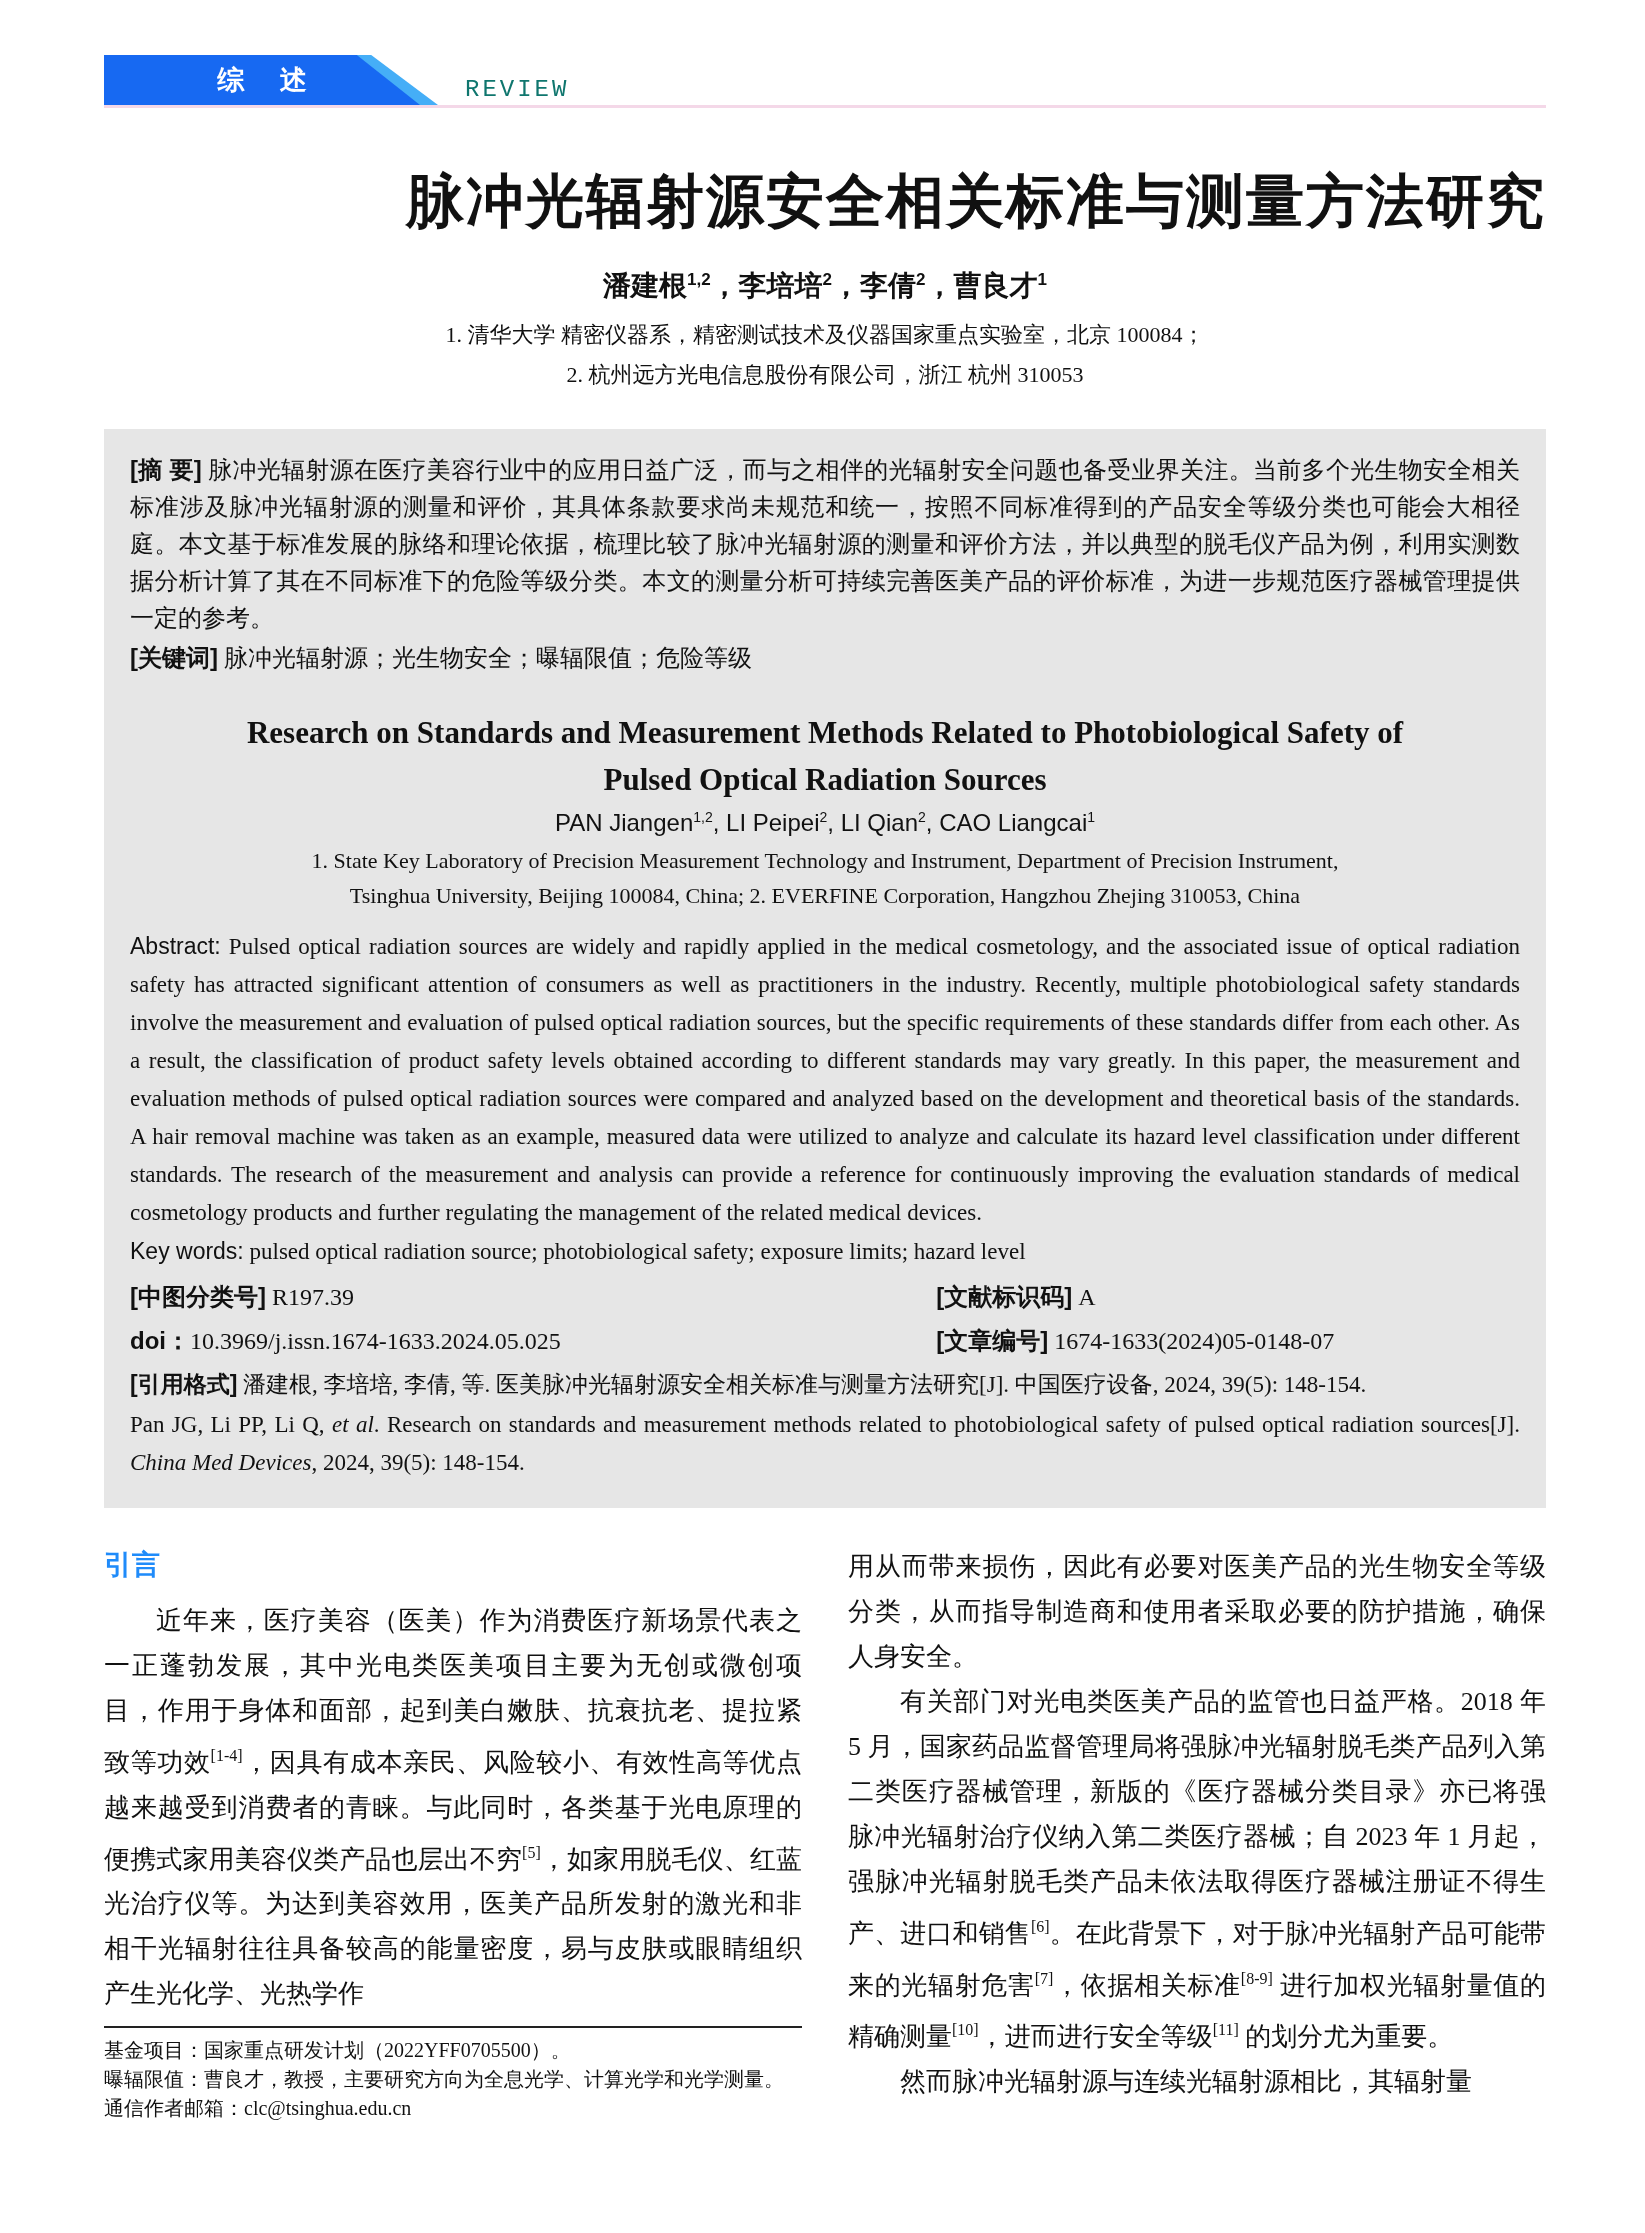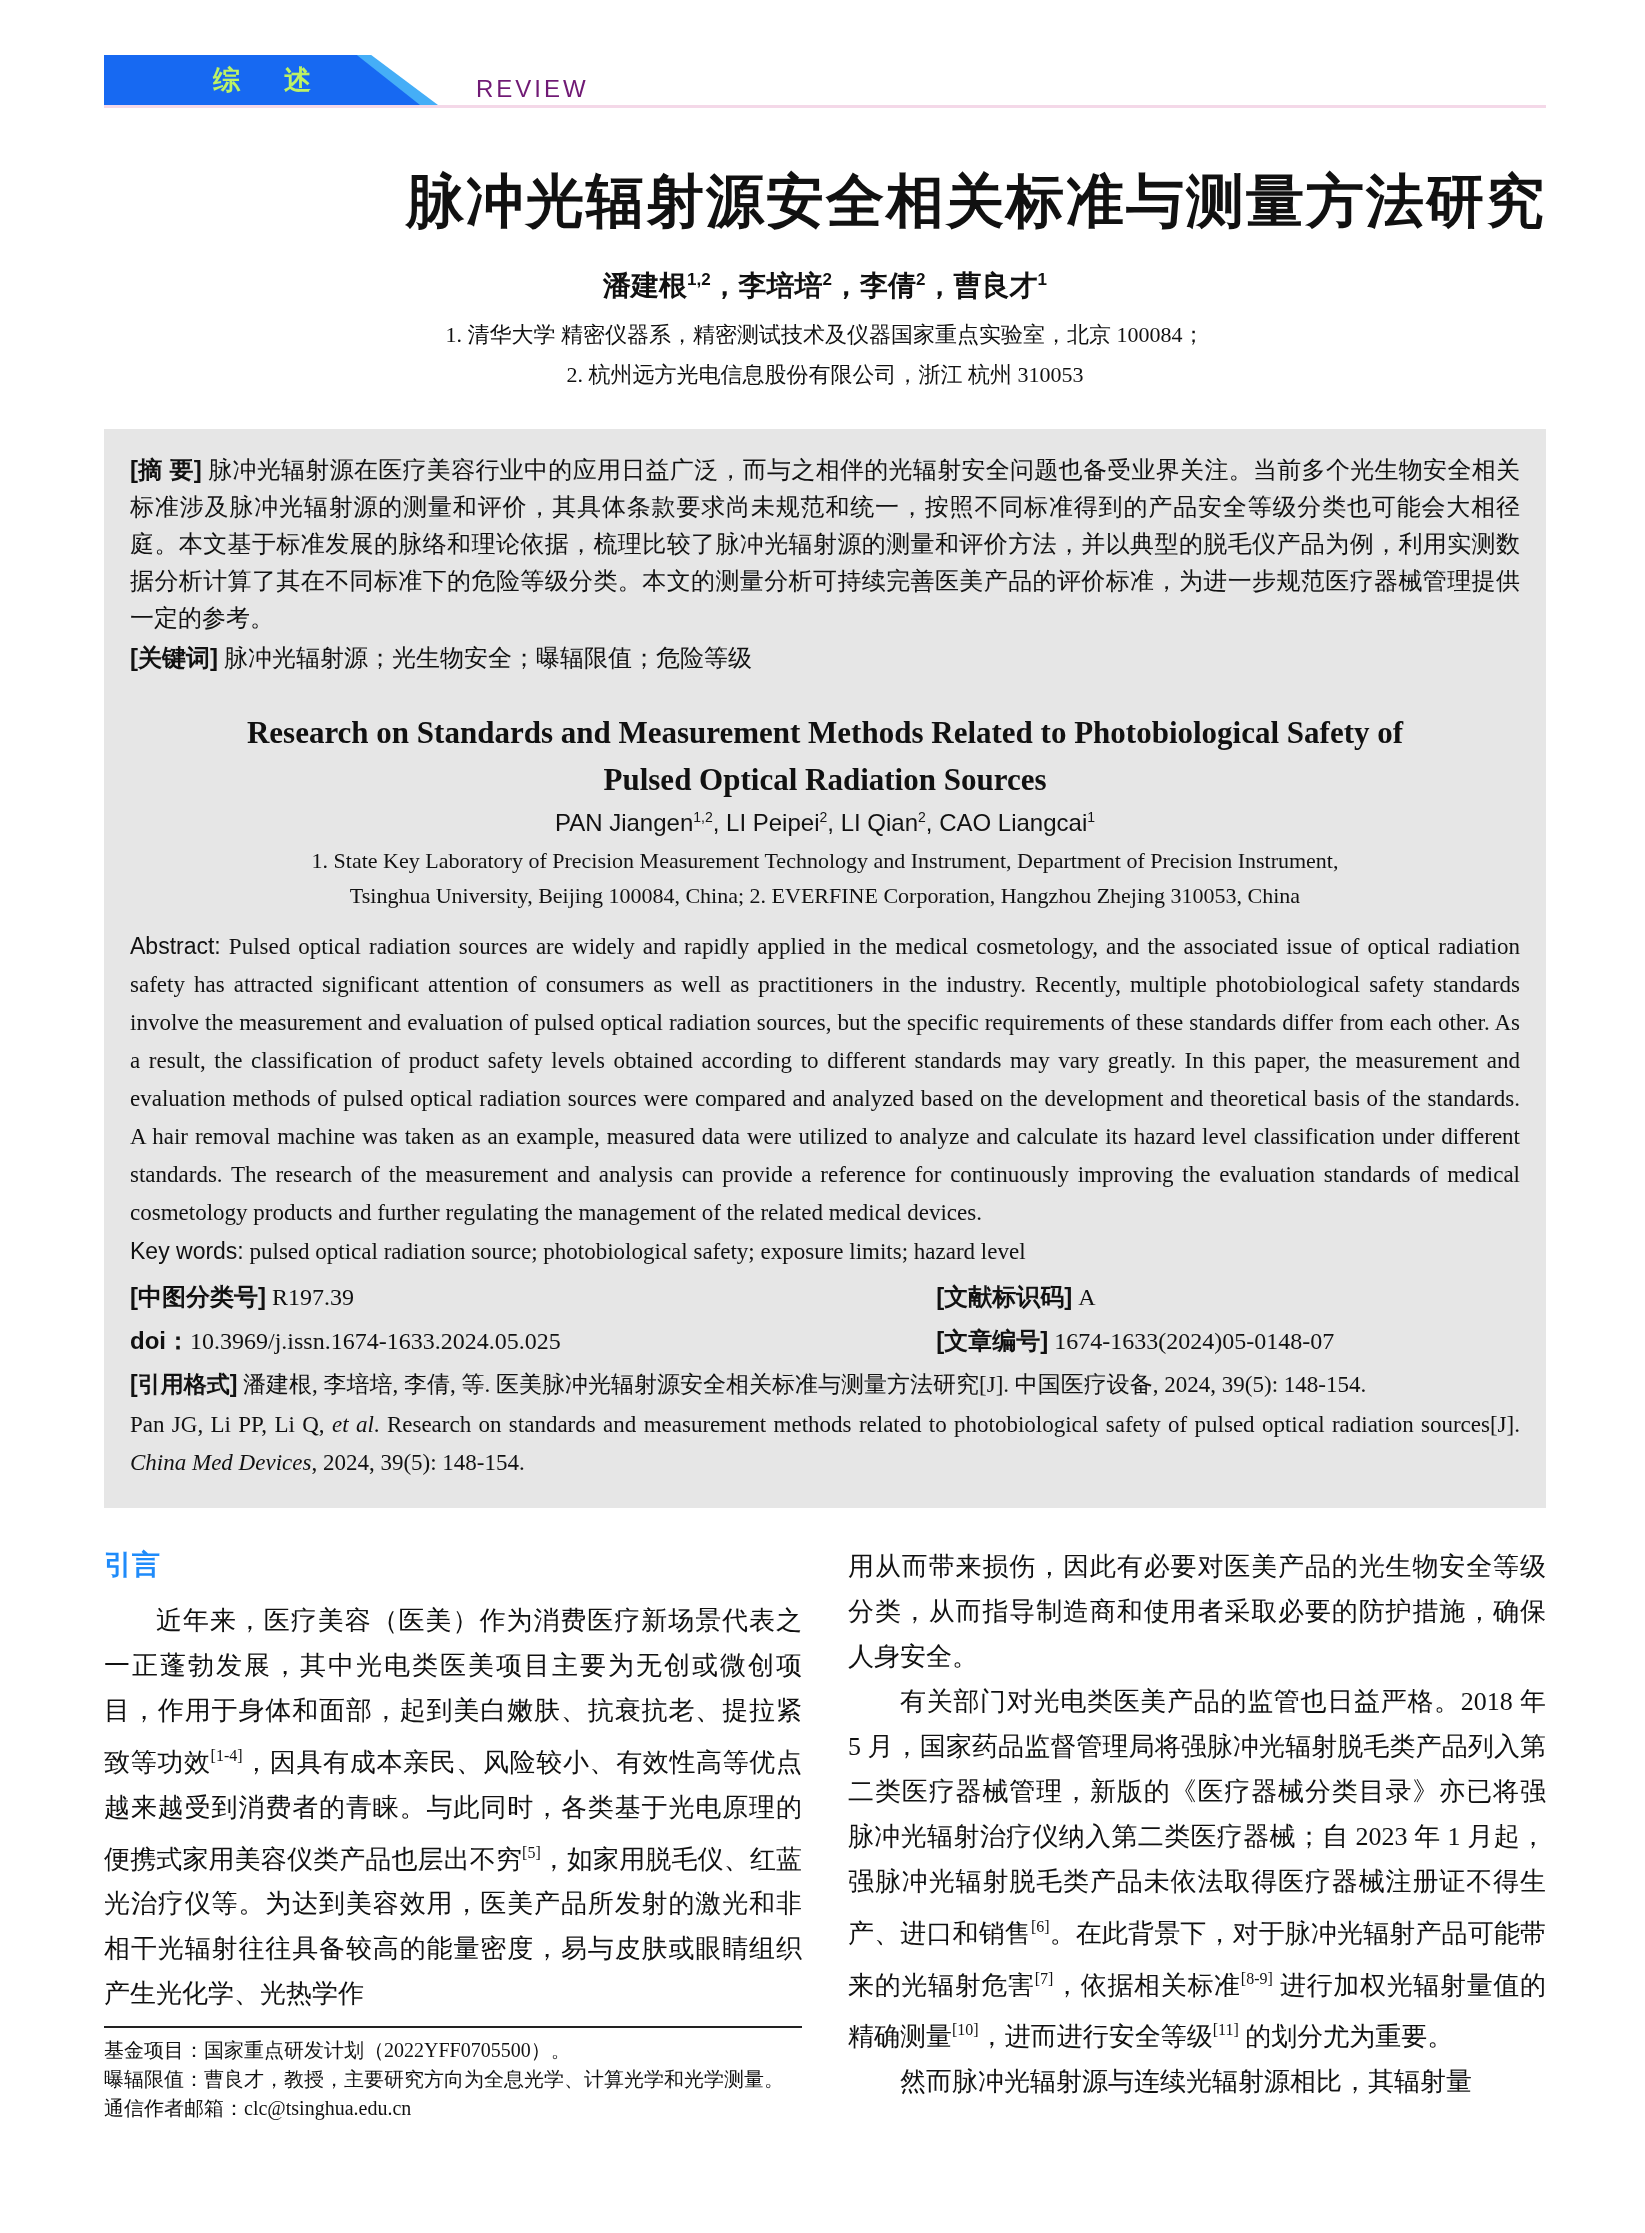--- a/index.html
+++ b/index.html
@@ -20,26 +20,26 @@
     background:#45aef7;
     clip-path:polygon(0 0,80% 0,100% 100%,0 100%);
   }
   .badge{
     position:absolute;left:0;top:0;width:316px;height:50px;
     background:#1769f2;
     clip-path:polygon(0 0,80% 0,100% 100%,0 100%);
     display:flex;align-items:center;justify-content:center;
   }
   .badge span{
-    color:#bef264;font-family:Liberation Mono, monospace;
+    color:#ffffff;font-family:Liberation Sans, sans-serif;
     font-size:27px;font-weight:bold;letter-spacing:14px;margin-left:14px;
   }
   .review{
-    position:absolute;left:372px;bottom:2px;
-    color:#701a75;font-family:Liberation Sans, sans-serif;
+    position:absolute;left:361px;bottom:2px;
+    color:#0f766e;font-family:Liberation Mono, monospace;
     font-size:24px;letter-spacing:3px;
   }
   .hdr-line{position:absolute;left:0;right:0;bottom:-3px;height:3px;background:#f4d8e8;}
 
   
   .title-cn{
     margin-top:58px;text-align:right;
     font-size:58px;font-weight:bold;letter-spacing:2px;
   }
   .authors-cn{

